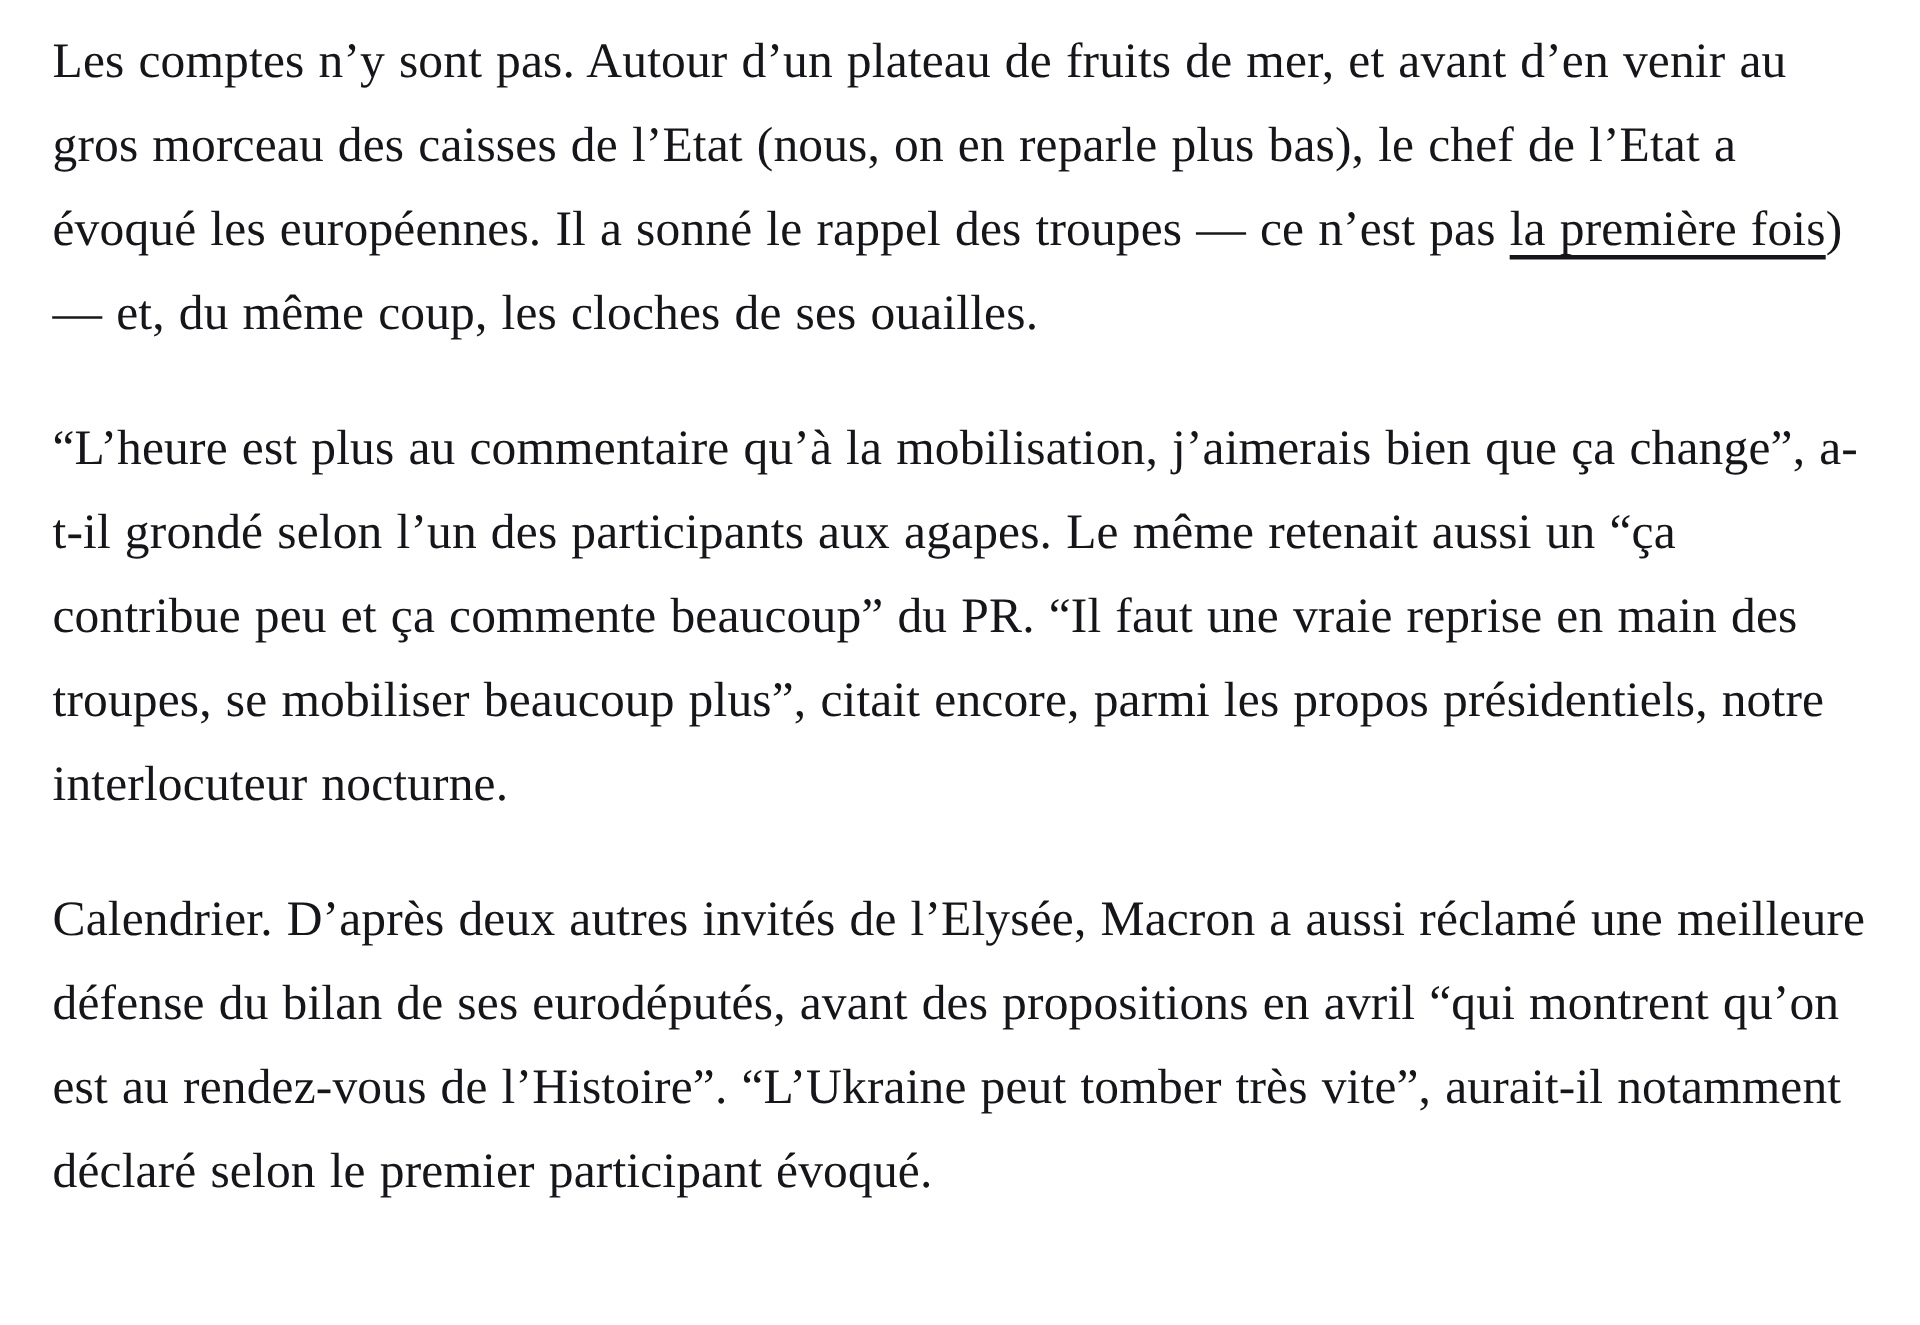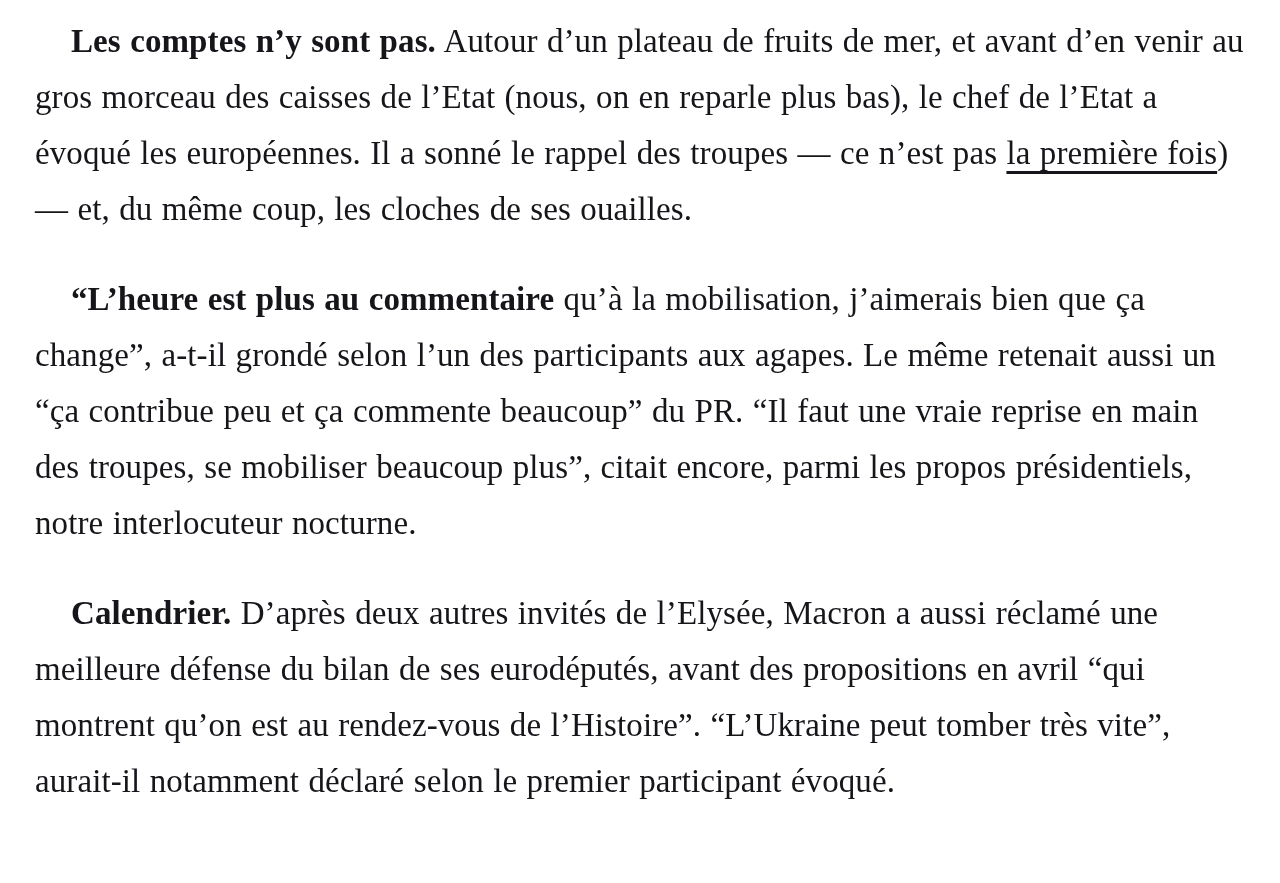--- a/index.html
+++ b/index.html
@@ -21,22 +21,21 @@
     font-size: 33px;
     line-height: 56px;
     letter-spacing: 0.1px;
     word-spacing: 1px;
     text-align: left;
   }
   .article p {
     margin: 0 0 34px 0;
   }
   .article strong {
-    font-weight: 700;
-    margin-left: 36px;
+    font-weight: 400;
   }
   a.inline-link {
     color: inherit;
     text-decoration: underline;
     text-decoration-thickness: 3px;
     text-underline-offset: 7px;
     text-decoration-skip-ink: none;
     cursor: pointer;
   }
 </style>

